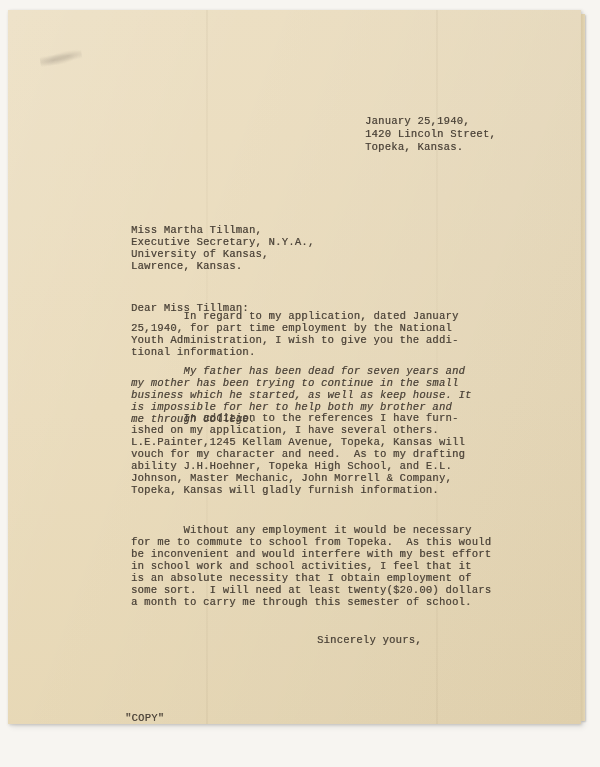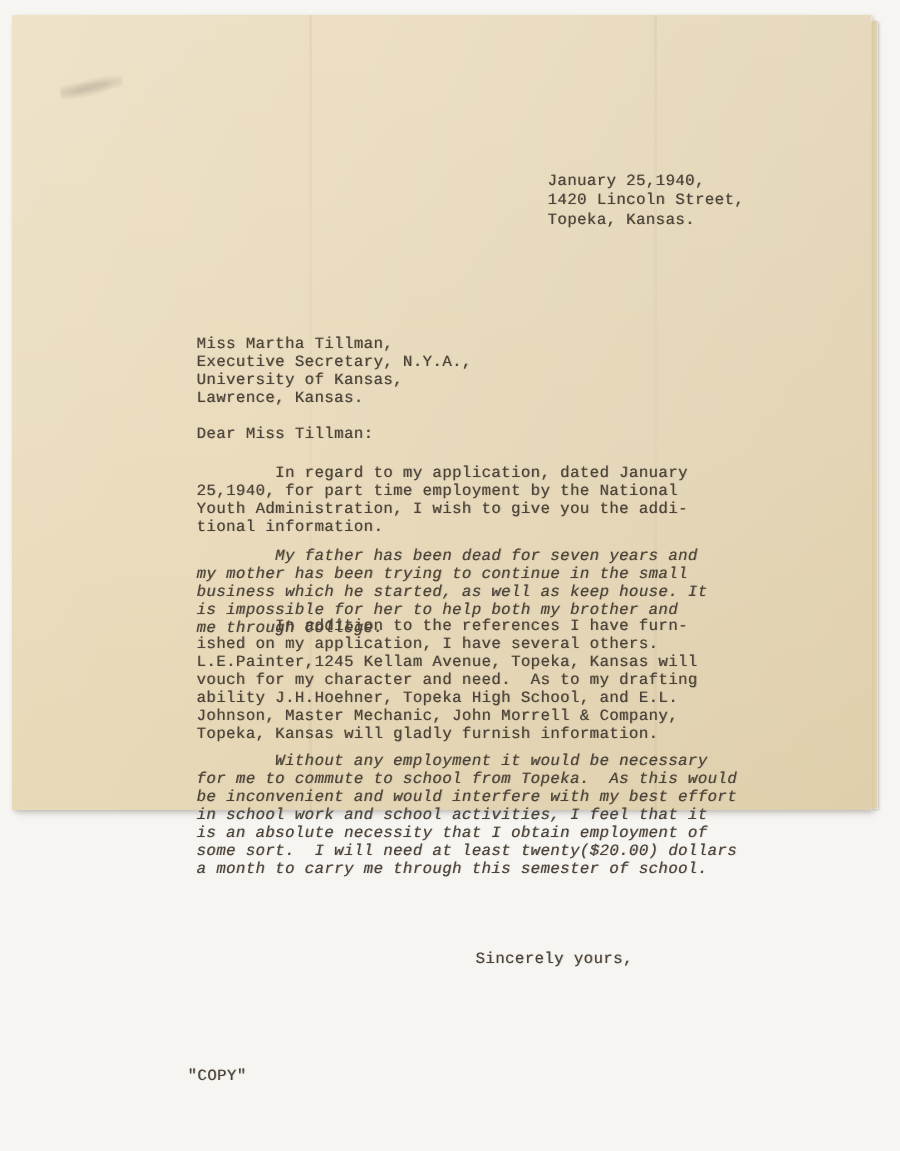--- a/index.html
+++ b/index.html
@@ -16,21 +16,21 @@
   }
   .scan {
     position: absolute;
     inset: 0;
   }
   .paper {
     position: absolute;
     left: 8px;
     top: 10px;
     width: 573px;
-    height: 530px;
+    height: 714px;
     background:
       linear-gradient(110deg, rgba(255,255,255,0.10) 0%, rgba(0,0,0,0.0) 30%, rgba(0,0,0,0.025) 70%, rgba(120,90,40,0.07) 100%),
       linear-gradient(178deg, #ecdfc3 0%, #eadcbd 55%, #e7d8b6 100%);
     box-shadow:
       1px 1px 3px rgba(0,0,0,0.18),
       3px 3px 6px rgba(0,0,0,0.08);
   }
   
   .paper::after {
     content: "";
@@ -76,28 +76,28 @@
     left: 357px;
     top: 105px;
     line-height: 13px;
   }
   .recipient-block {
     left: 123px;
     top: 214px;
   }
   .salutation {
     left: 123px;
-    top: 274px;
+    top: 292px;
     text-align: center;
   }
   .para { left: 123px; }
   .p1 { top: 300px; }
   .p2 { top: 355px; font-style: italic; }
   .p3 { top: 402px; }
-  .p4 { top: 492px; font-style: italic; }
+  .p4 { top: 514px; }
   .closing {
     left: 309px;
     top: 624px;
     text-align: center;
   }
   .copy-label {
     left: 117px;
     top: 702px;
   }
 </style>

